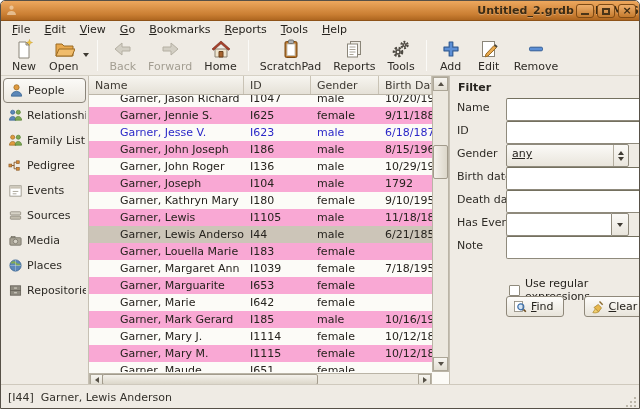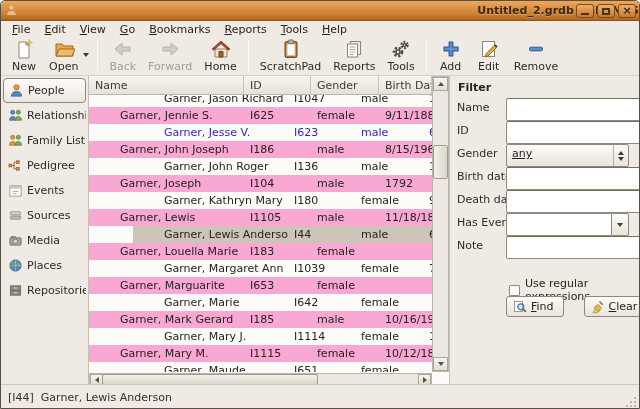--- a/index.html
+++ b/index.html
@@ -44,21 +44,21 @@
   .side-item.selected { border:1px solid #8B857A; border-radius:4px; background:linear-gradient(#FBFAF7,#ECE8E0); }
 
   
   .content { position:absolute; left:88px; top:75px; width:360px; height:308px; background:#FCFBF7; }
   .thead { position:absolute; left:0; top:0; width:343px; height:19px; display:flex;
     background:linear-gradient(#F7F5F0,#E5E1D7); border-bottom:1px solid #BCB6A8; }
   .th { border-right:1px solid #C9C3B5; padding:3px 0 0 6px; color:#3E3A33; overflow:hidden; white-space:nowrap; }
   .rows { position:absolute; left:0; top:19px; width:343px; height:277px; overflow:hidden; }
   .rows-inner { margin-top:-5px; }
   .trow { height:17px; display:flex; align-items:center; white-space:nowrap; }
-  .trow.even { background:#FCFBF7;margin-left:44px; }
+  .trow.even { background:#FCFBF7; }
   .trow.odd  { background:#f9a8d4; }
   .trow.selected { background:#CCC5B8; }
   .trow.link { color:#2B28C8; }
   .td { overflow:hidden; flex:none; }
   .td-name { width:155px; padding-left:31px; }
   .td-id { width:67px; padding-left:6px; }
   .td-gender { width:68px; padding-left:6px; }
   .td-birth { width:53px; padding-left:6px; }
 
   

